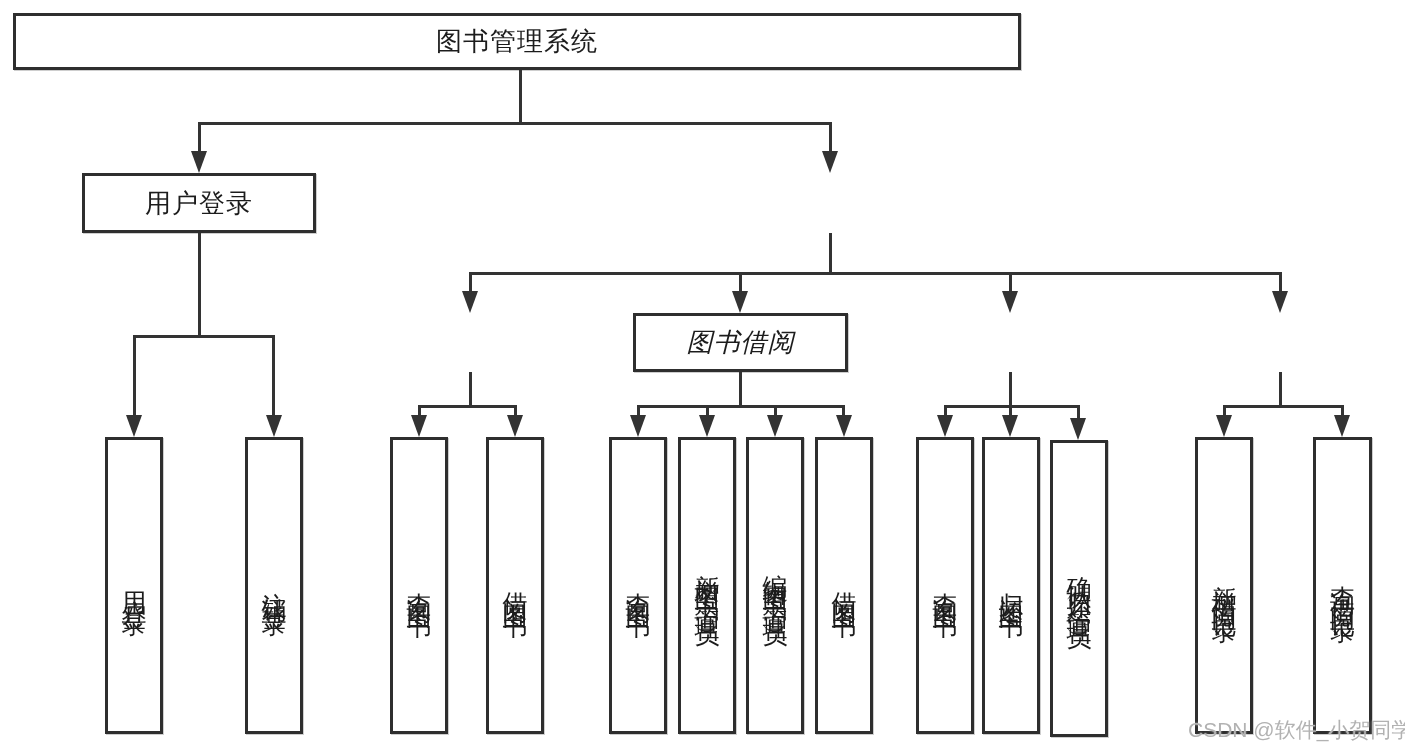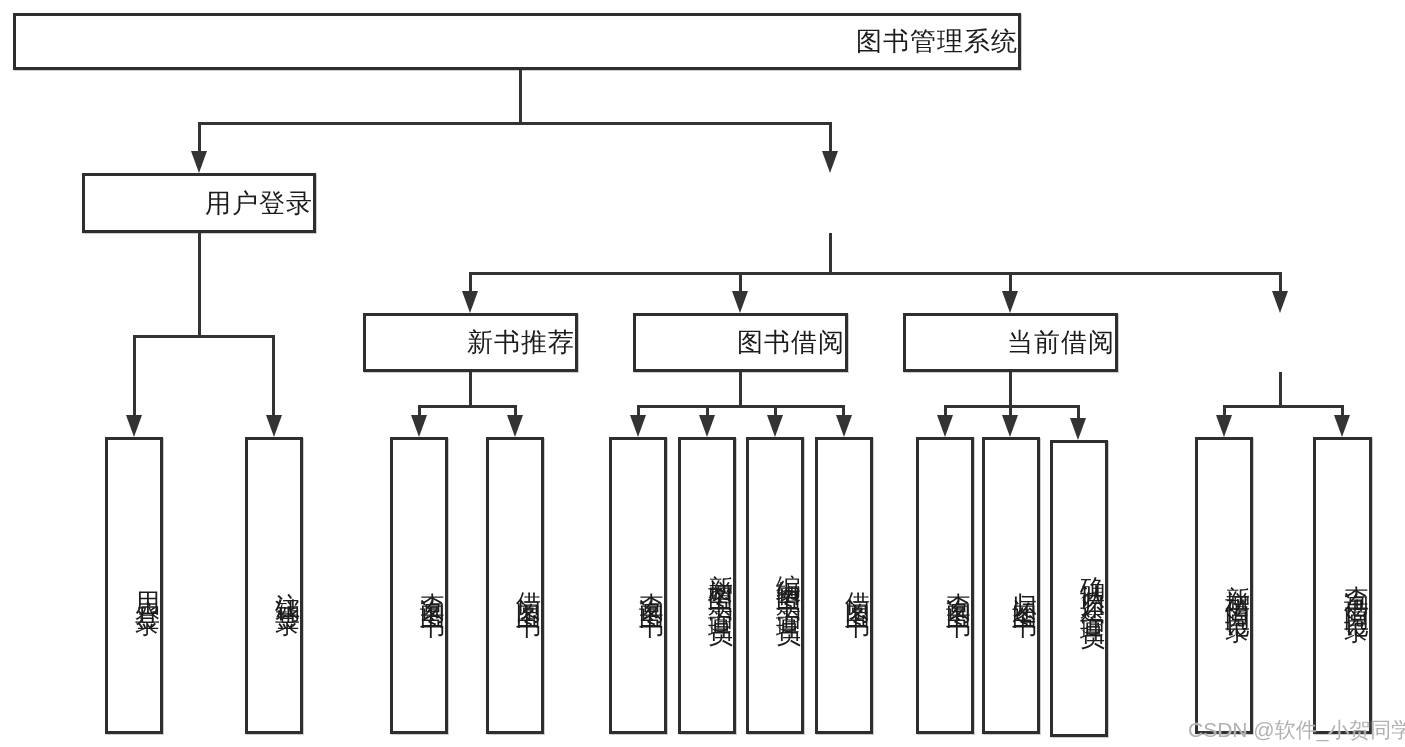--- a/index.html
+++ b/index.html
@@ -4,21 +4,21 @@
 <style>
   html,body { margin:0; padding:0; background:#fff; }
   .stage {
     position:relative; width:1405px; height:747px; background:#ffffff;
     font-family:"Liberation Sans", sans-serif; overflow:hidden;
     color:var(--text,#1c1c1c);
   }
   .box {
     position:absolute; box-sizing:border-box;
     border:3px solid var(--border,#2e2e2e); background:#fff;
-    display:flex; align-items:center; justify-content:flex-end;
+    display:flex; align-items:center; justify-content:center;
     box-shadow:1px 1px 0 rgba(60,60,60,.25);
   }
   .hlabel { font-size:26px; letter-spacing:1px; white-space:nowrap; }
   .leaf { width:58px; height:297px; top:437px; }
   .vlabel {
     writing-mode:vertical-rl; text-orientation:mixed;
     font-size:25px; letter-spacing:7px; line-height:1; white-space:nowrap;
   }
   .v, .h { position:absolute; background:var(--line,#333333); }
   .v { width:3px; } .h { height:3px; }
@@ -64,28 +64,22 @@
   <div class="h" style="left:469px; top:272px; width:813px;"></div>
   <div class="v" style="left:469px; top:272px; height:19px;"></div>
   <div class="v" style="left:739px; top:272px; height:19px;"></div>
   <div class="v" style="left:1009px; top:272px; height:19px;"></div>
   <div class="v" style="left:1279px; top:272px; height:19px;"></div>
   <div class="arrow" style="left:462px; top:291px;"></div>
   <div class="arrow" style="left:732px; top:291px;"></div>
   <div class="arrow" style="left:1002px; top:291px;"></div>
   <div class="arrow" style="left:1272px; top:291px;"></div>
 
-  <div class="box" style="left:363px; top:313px; width:215px; height:59px;">
-    <span class="hlabel">新书推荐</span>
-  </div>
-  <div class="box" style="left:633px; top:313px; width:215px; height:59px;">
+  <div class="box" style="left:633px; top:313px; width:215px; height:59px;font-style:italic;">
     <span class="hlabel">图书借阅</span>
-  </div>
-  <div class="box" style="left:903px; top:313px; width:215px; height:59px;">
-    <span class="hlabel">当前借阅</span>
   </div>
 
   <div class="v" style="left:469px; top:372px; height:33px;"></div>
   <div class="h" style="left:418px; top:405px; width:99px;"></div>
   <div class="v" style="left:418px; top:405px; height:12px;"></div>
   <div class="v" style="left:514px; top:405px; height:12px;"></div>
   <div class="arrow" style="left:411px; top:415px;"></div>
   <div class="arrow" style="left:507px; top:415px;"></div>
 
   <div class="v" style="left:739px; top:372px; height:33px;"></div>

